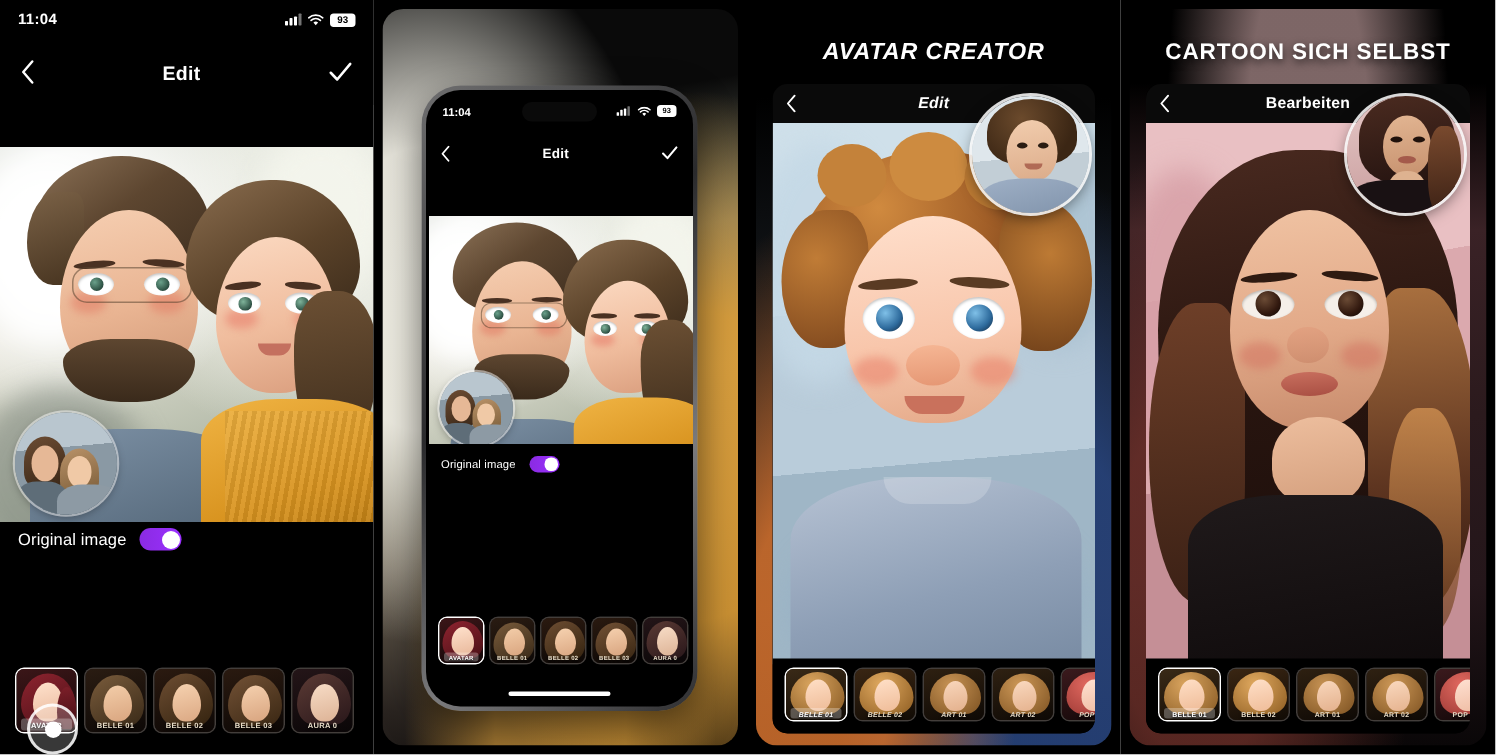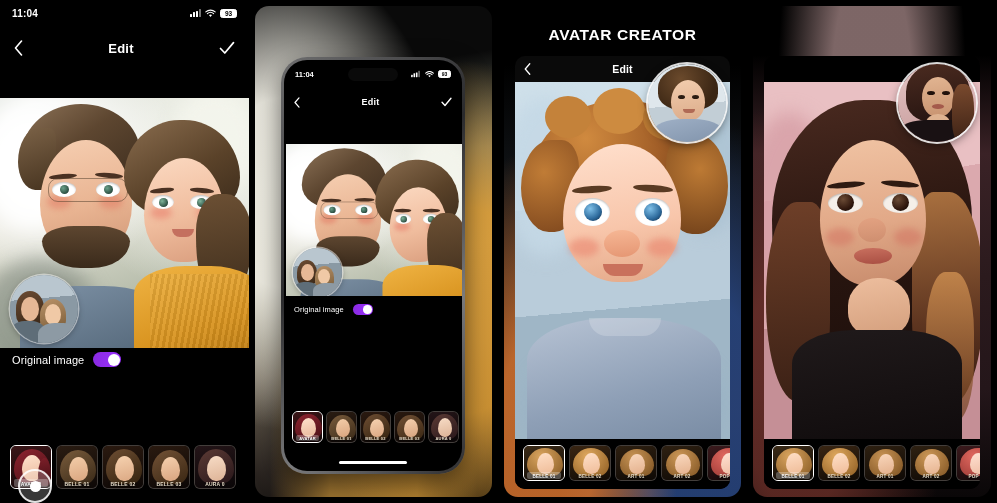--- a/index.html
+++ b/index.html
@@ -7,21 +7,21 @@
   body{
     width:997px; height:503px;
     font-family:"Liberation Sans", sans-serif;
     overflow:hidden;
     display:flex;
   }
 
   .panel{ position:relative; height:503px; overflow:hidden; background:#000; flex:0 0 auto; }
   .p1{ width:249px; }
   .p2{ width:249px; }
-  .p3{ width:249px; }
+  .p3{ width:249px;font-style:italic; }
   .p4{ width:250px; }
   .gap{ width:0px; background:#fff; flex:0 0 auto; }
 
   
   .p1-statusbar{
     position:absolute; left:0; top:0; width:100%; height:26px;
     background:#000; color:#fff; display:flex; align-items:center;
     padding:0 12px; font-size:10px; font-weight:bold;
   }
   .sb-time{ letter-spacing:.2px; }
@@ -598,22 +598,31 @@
     </div>
   </div>
 </div>
 
 <div class="gap"></div>
 
 <div class="panel p4">
   <div class="mk-rounded">
       <div class="mk-bg p4-bg"></div>
     </div>
+  <div class="mk-title p4-title">CARTOON SICH SELBST</div>
 
   <div class="screen">
+    <div class="sc-navbar">
+      <span class="sc-back">
+        <svg style="width:7px;height:12px" viewBox="0 0 9 16">
+            <path d="M7.5 1 1.5 8l6 7" stroke="#fff" stroke-width="1.7" fill="none" stroke-linecap="round" stroke-linejoin="round"></path>
+          </svg>
+      </span>
+      <span class="nav-title">Bearbeiten</span>
+    </div>
 
     <div class="sc-photo">
       <div class="scene">
         <div style="position:absolute;inset:0;background:linear-gradient(170deg,#e9c0c3 0 30%,#dba9ae 30% 62%,#c58f96 62% 100%)"></div>
         <div class="blurblob" style="left:-20px;top:30px;width:90px;height:200px;background:rgba(214,158,165,.8)"></div>
 
         <div style="position:absolute;left:8px;top:18px;width:200px;height:300px;border-radius:46% 46% 36% 36%/40% 40% 60% 60%;background:linear-gradient(170deg,#4a2a20,#2a1610 45%,#1a0d0a)"></div>
         <div style="position:absolute;left:2px;top:120px;width:64px;height:200px;border-radius:48% 30% 40% 50%;background:linear-gradient(175deg,#6e3f28,#3a2015)"></div>
         <div style="position:absolute;right:-4px;top:110px;width:72px;height:215px;border-radius:30% 48% 50% 40%;background:linear-gradient(175deg,#a9703f,#5e3520 60%,#33190f)"></div>
         <div style="position:absolute;right:6px;top:190px;width:48px;height:150px;border-radius:40%;background:linear-gradient(180deg,rgba(203,140,79,.85),rgba(110,62,34,.7))"></div>

